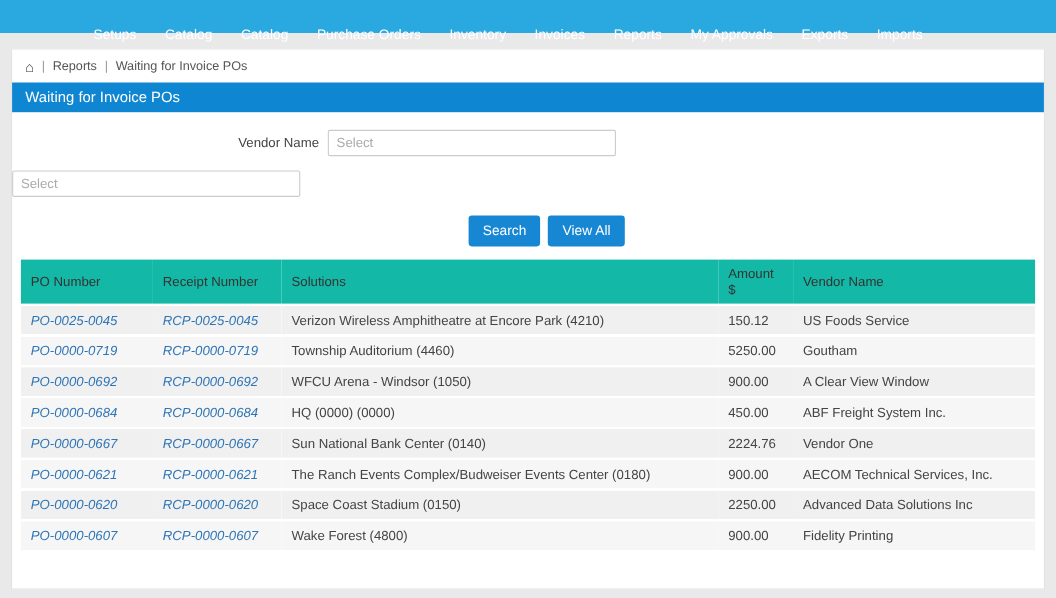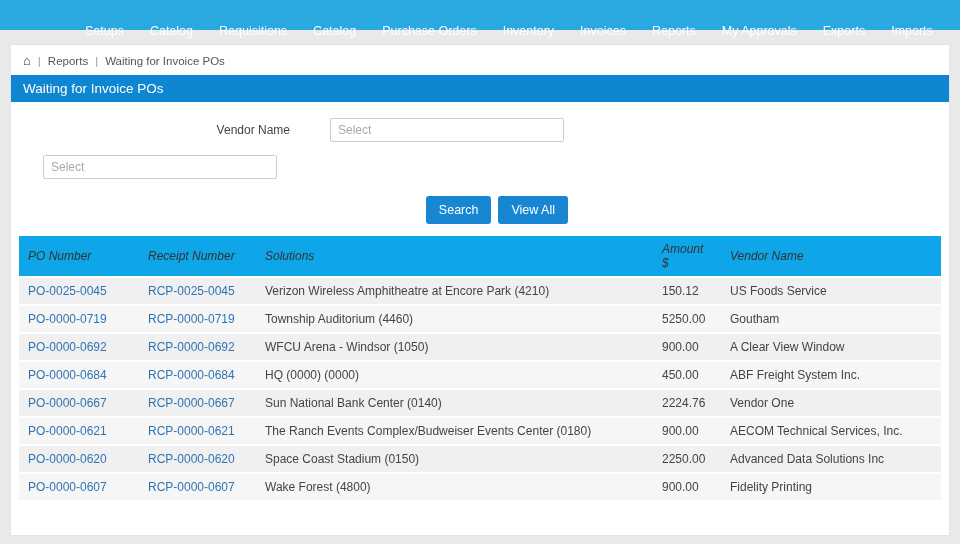--- a/index.html
+++ b/index.html
@@ -69,29 +69,28 @@
     margin-bottom: 13px;
   }
   .form-label {
     width: 287px;
     text-align: right;
     padding-right: 8px;
     font-size: 12px;
     color: #444;
   }
   .form-input {
-    width: 234px;
+    width: 262px;
     height: 24px;
     border: 1px solid #ccc;
     border-radius: 2px;
     padding: 0 7px;
     font-size: 12px;
     color: #555;
     font-family: "Liberation Sans", sans-serif;
-    margin-left: 32px;
   }
   .form-input::placeholder { color: #aaa; }
   .form-buttons {
     width: 557px;
     display: flex;
     justify-content: flex-end;
     gap: 7px;
     margin-top: 17px;
     margin-bottom: 12px;
   }
@@ -109,55 +108,54 @@
   
   .report-table {
     width: calc(100% - 16px);
     margin: 4px 8px 0 8px;
     border-collapse: collapse;
     font-size: 12px;
     color: #444;
     table-layout: fixed;
   }
   .report-table th {
-    background: #0ea5e9;
+    background: #14b8a6;
     text-align: left;
     font-weight: normal;
     color: #333;
     padding: 6px 9px;
     border-bottom: 2px solid #ffffff;
-    font-style: italic;
   }
   .report-table td {
     padding: 6px 9px;
     border-bottom: 2px solid #ffffff;
     overflow: hidden;
     white-space: nowrap;
     text-overflow: ellipsis;
   }
   .report-table tbody tr:nth-child(odd)  { background: #f0f0f0; }
   .report-table tbody tr:nth-child(even) { background: #f6f6f6; }
   .col-po      { width: 120px; }
   .col-receipt { width: 117px; }
   .col-dept    { width: 397px; }
   .col-amount  { width: 68px; }
   .col-vendor  { width: auto; }
   a.cell-link {
     color: #2e75b5;
     text-decoration: none;
     cursor: pointer;
+    font-style: italic;
   }
 </style>
 </head>
 <body>
 
 <div class="topnav">
   <div class="nav-item">Setups</div>
   <div class="nav-item">Catalog</div>
-  <div class="nav-item">Requisitions</div>
   <div class="nav-item">Catalog</div>
   <div class="nav-item">Purchase Orders</div>
   <div class="nav-item">Inventory</div>
   <div class="nav-item">Invoices</div>
   <div class="nav-item">Reports</div>
   <div class="nav-item">My Approvals</div>
   <div class="nav-item">Exports</div>
   <div class="nav-item">Imports</div>
 </div>
 

